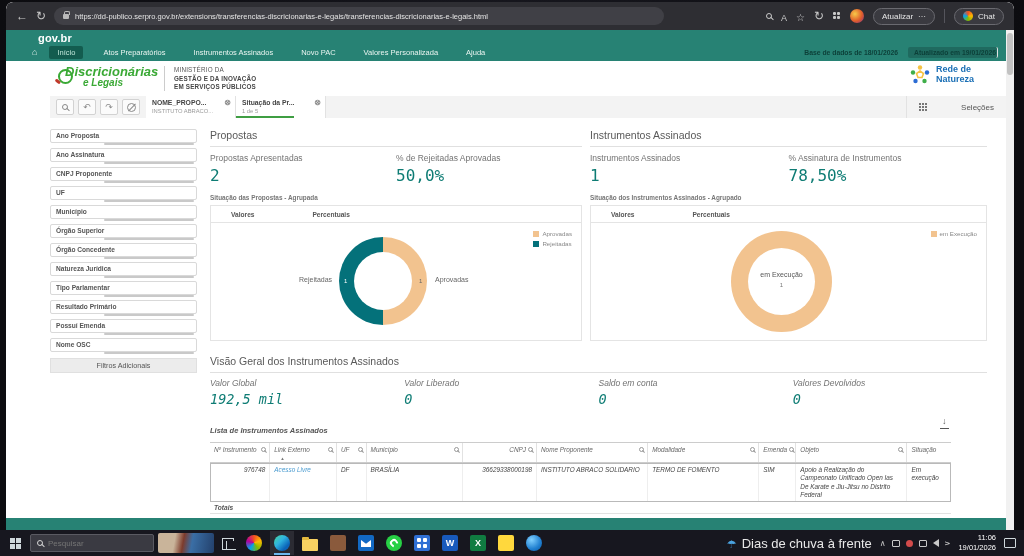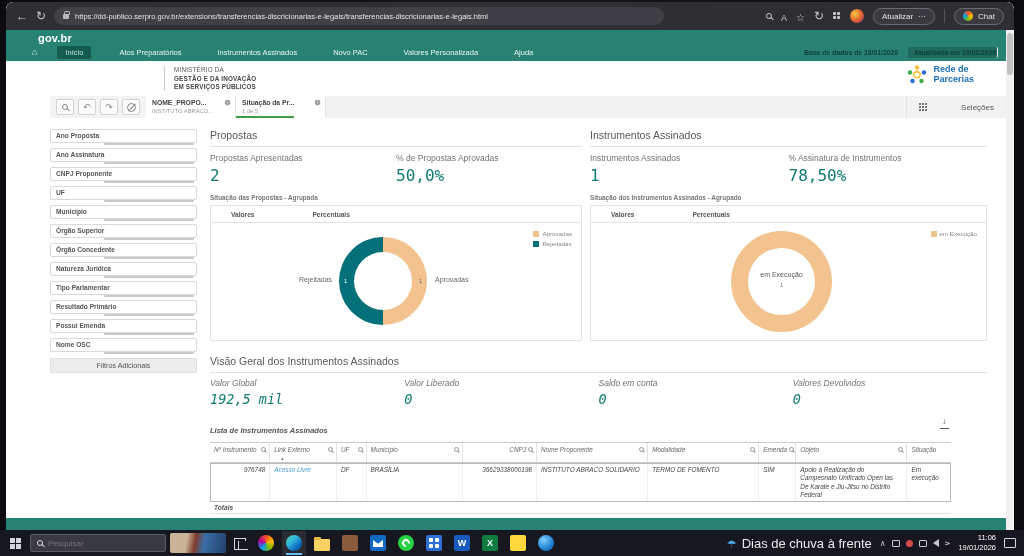--- a/index.html
+++ b/index.html
@@ -26,21 +26,21 @@
   .g-ext span { background:#c9c9c9; border-radius:1px; }
   .avatar { width:14px; height:14px; border-radius:50%; background:radial-gradient(circle at 35% 35%, #f7c948, #e05d2b 55%, #7c2f8e); }
   .pill-btn { height:17px; border:1px solid #6a6a70; border-radius:9px; color:#e6e6e6; font-size:8px; display:flex; align-items:center; gap:5px; padding:0 8px; background:#3a3a40; }
   .dots::before{content:'\22EF'; color:#d0d0d0;}
   .chrome-div { width:1px; height:14px; background:#55555c; }
   .copilot-dot { width:10px; height:10px; border-radius:50%; background:conic-gradient(#f25022,#ffb900,#7fba00,#00a4ef,#f25022); }
 
   
   .govbar { position:absolute; left:0; top:28px; right:0; height:31px; background:#278274; color:#fff; }
   .gov-brand { position:absolute; left:32px; top:2px; font-size:11px; font-weight:800; letter-spacing:.2px; }
-  .gov-nav { position:absolute; left:26px; right:16px; top:15px; height:14px; display:flex; align-items:center; gap:20px; font-size:7.5px; }
+  .gov-nav { position:absolute; left:26px; right:16px; top:15px; height:14px; display:flex; align-items:center; gap:12px; font-size:7.5px; }
   .home-ic::before{content:'\2302'; font-size:9px; color:#eaf5f1;}
   .nav-item { padding:2px 8px; border-radius:2px; color:#eaf5f1; white-space:nowrap; cursor:pointer; }
   .nav-item.active { background:#135c4f; color:#bfe6d9; }
   .gov-right { margin-left:auto; display:flex; align-items:center; gap:10px; }
   .gov-note { font-size:6.8px; font-weight:bold; color:#0c3f38; white-space:nowrap; }
   .gov-note.chip { background:rgba(0,0,0,0.18); padding:2px 6px; border-radius:2px; }
 
   
   .appheader { position:absolute; left:0; top:59px; right:8px; height:35px; background:#fff; }
   .logo-wrap { position:absolute; left:52px; top:4px; display:flex; align-items:center; }
@@ -150,21 +150,21 @@
 
   
   .pg-scroll { position:absolute; right:0; top:28px; bottom:0; width:8px; background:#f1f1f1; }
   .pg-thumb { position:absolute; top:3px; left:1px; width:6px; height:42px; background:#c2c2c2; border-radius:3px; }
 
   
   .taskbar { position:absolute; left:0; right:0; bottom:0; height:26px; background:#17171f; display:flex; align-items:center; padding:0 4px; gap:4px; }
   .start { width:22px; height:22px; display:flex; align-items:center; justify-content:center; cursor:pointer; }
   .win-logo { width:11px; height:11px; display:grid; grid-template-columns:5px 5px; grid-template-rows:5px 5px; gap:1px; }
   .win-logo span { background:#cfd8dc; }
-  .tsearch { width:136px; height:18px; background:#3a3a42; border:1px solid #5a5a62; border-radius:2px; display:flex; align-items:center; gap:5px; padding:0 6px; }
+  .tsearch { width:124px; height:18px; background:#3a3a42; border:1px solid #5a5a62; border-radius:2px; display:flex; align-items:center; gap:5px; padding:0 6px; }
   .mag-w { width:6px; height:6px; border:1px solid #d5d5d5; border-radius:50%; position:relative; flex:0 0 auto; }
   .mag-w::after { content:''; position:absolute; width:4px; height:1px; background:#d5d5d5; transform:rotate(45deg); right:-3px; bottom:-1px; }
   .tsearch input { background:transparent; border:none; outline:none; color:#d9d9d9; font-size:8px; width:100%; font-family:"Liberation Sans", sans-serif; }
   .widgets { width:56px; height:20px; border-radius:2px; background:linear-gradient(100deg,#c9b49a 30%,#7d3b2c 45%,#3a6ea5 60%,#23406b); cursor:pointer; }
   .taskview { width:20px; height:20px; position:relative; cursor:pointer; }
   .taskview::before { content:''; position:absolute; left:4px; top:5px; width:10px; height:10px; border:1px solid #cfd8dc; }
   .taskview::after { content:''; position:absolute; left:8px; top:8px; width:9px; height:8px; background:#17171f; border-left:1px solid #cfd8dc; border-bottom:1px solid #cfd8dc; }
   .tb-app { width:24px; height:24px; display:flex; align-items:center; justify-content:center; position:relative; cursor:pointer; }
   .tb-app.active { background:rgba(255,255,255,0.09); }
   .tb-app.active::after { content:''; position:absolute; bottom:0; left:4px; right:4px; height:2px; background:#6cb8f0; }
@@ -243,38 +243,45 @@
       <span class="nav-item">Valores Personalizada</span>
       <span class="nav-item">Ajuda</span>
       <span class="gov-right">
         <span class="gov-note">Base de dados de 18/01/2026</span>
         <span class="gov-note chip">Atualizado em 19/01/2026</span>
       </span>
     </div>
   </div>
 
   <div class="appheader">
+    <div class="logo-wrap">
+      <span class="logo-ring"></span>
+      <span class="logo-text">
+        <div class="logo-l1">Discricionárias</div>
+        <div class="logo-l2">e Legais</div>
+      </span>
+    </div>
     <div class="hdr-div"></div>
     <div class="ministry">
       <div class="m0">MINISTÉRIO DA</div>
       <div class="m1">GESTÃO E DA INOVAÇÃO</div>
       <div class="m2">EM SERVIÇOS PÚBLICOS</div>
     </div>
     <div class="rede">
       <svg width="22" height="22" viewBox="0 0 22 22">
         <circle cx="11" cy="3.5" r="2.2" fill="#f6c344"></circle>
         <circle cx="18" cy="8.5" r="2.2" fill="#2b6cd4"></circle>
         <circle cx="15.5" cy="17" r="2.2" fill="#3fae49"></circle>
         <circle cx="6.5" cy="17" r="2.2" fill="#2b6cd4"></circle>
         <circle cx="4" cy="8.5" r="2.2" fill="#3fae49"></circle>
         <path d="M11 7 L14.5 9.5 L13 13.5 L9 13.5 L7.5 9.5 Z" fill="none" stroke="#f6c344" stroke-width="1.6"></path>
       </svg>
       <span class="rede-text">
         <div>Rede de</div>
-        <div>Parcerias</div>
+        <div>Natureza</div>
       </span>
     </div>
   </div>
 
   <div class="seltoolbar">
     <div class="qbtns">
       <span class="qbtn">
           <span class="mag-g"></span>
         </span>
       <span class="qbtn g-undo"></span>
@@ -331,21 +338,21 @@
   </div>
 
   <div class="panel p-left">
     <div class="sec-title">Propostas</div>
     <div class="kpis">
       <div class="kpi">
         <div class="kpi-label">Propostas Apresentadas</div>
         <div class="kpi-value">2</div>
       </div>
       <div class="kpi">
-        <div class="kpi-label">% de Propostas Aprovadas</div>
+        <div class="kpi-label">% de Rejeitadas Aprovadas</div>
         <div class="kpi-value">50,0%</div>
       </div>
     </div>
     <div class="chart-sub">Situação das Propostas - Agrupada</div>
     <div class="chart-card">
       <div class="card-head">
         <span class="tgl">Valores</span>
         <span class="tgl">Percentuais</span>
       </div>
       <div class="card-body">

